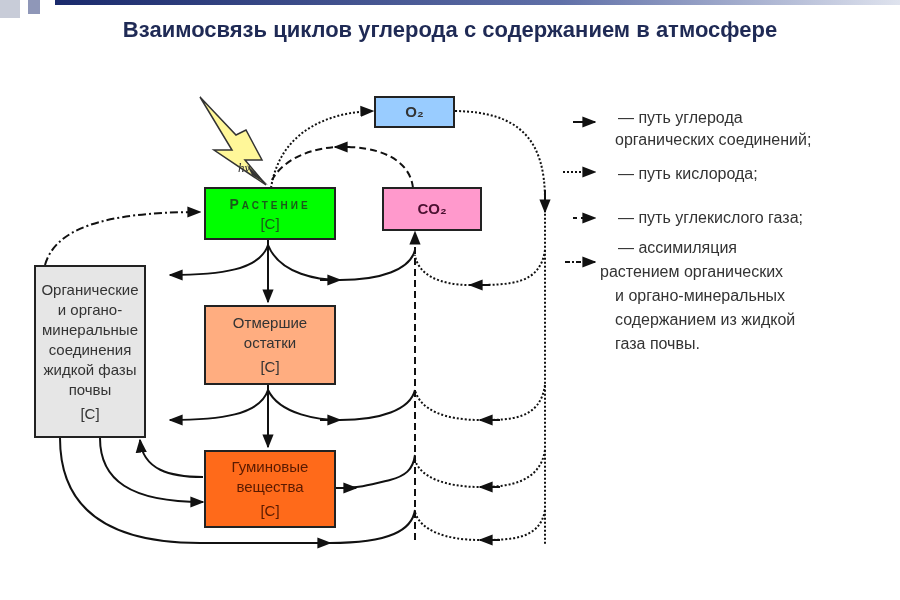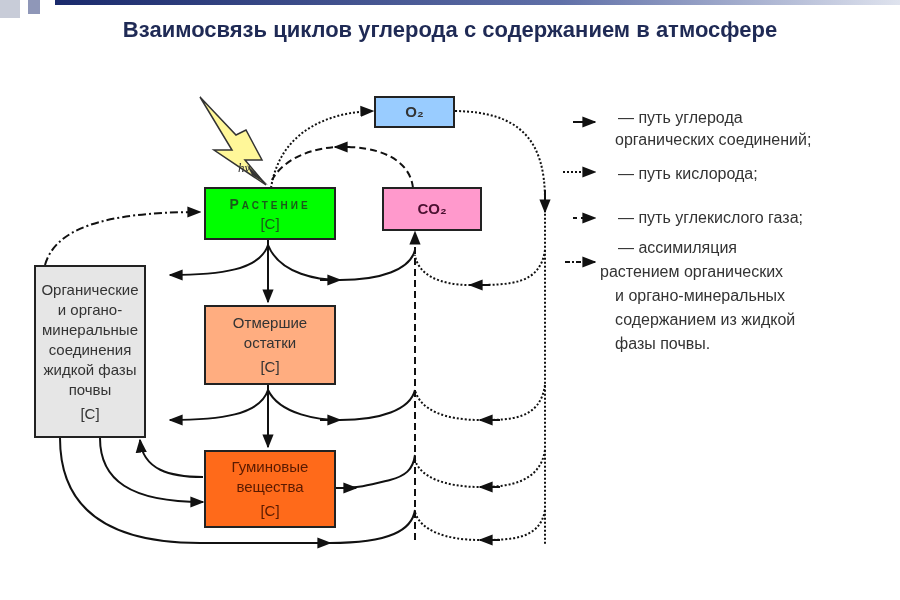--- a/index.html
+++ b/index.html
@@ -133,15 +133,15 @@
     <div class="leg-text" style="top:0;">— путь кислорода;</div>
   </div>
   <div class="leg-row" style="top:100px;">
     <div class="leg-text" style="top:0;">— путь углекислого газа;</div>
   </div>
   <div class="leg-row" style="top:130px;">
     <div class="leg-text" style="top:0;">— ассимиляция</div>
     <div class="leg-text" style="top:24px; left:27px;">растением органических</div>
     <div class="leg-text" style="top:48px; left:42px;">и органо-минеральных</div>
     <div class="leg-text" style="top:72px; left:42px;">содержанием из жидкой</div>
-    <div class="leg-text" style="top:96px; left:42px;">фазы почвы.</div>
+    <div class="leg-text" style="top:96px; left:42px;">газа почвы.</div>
   </div>
 </div>
 
 </body></html>

